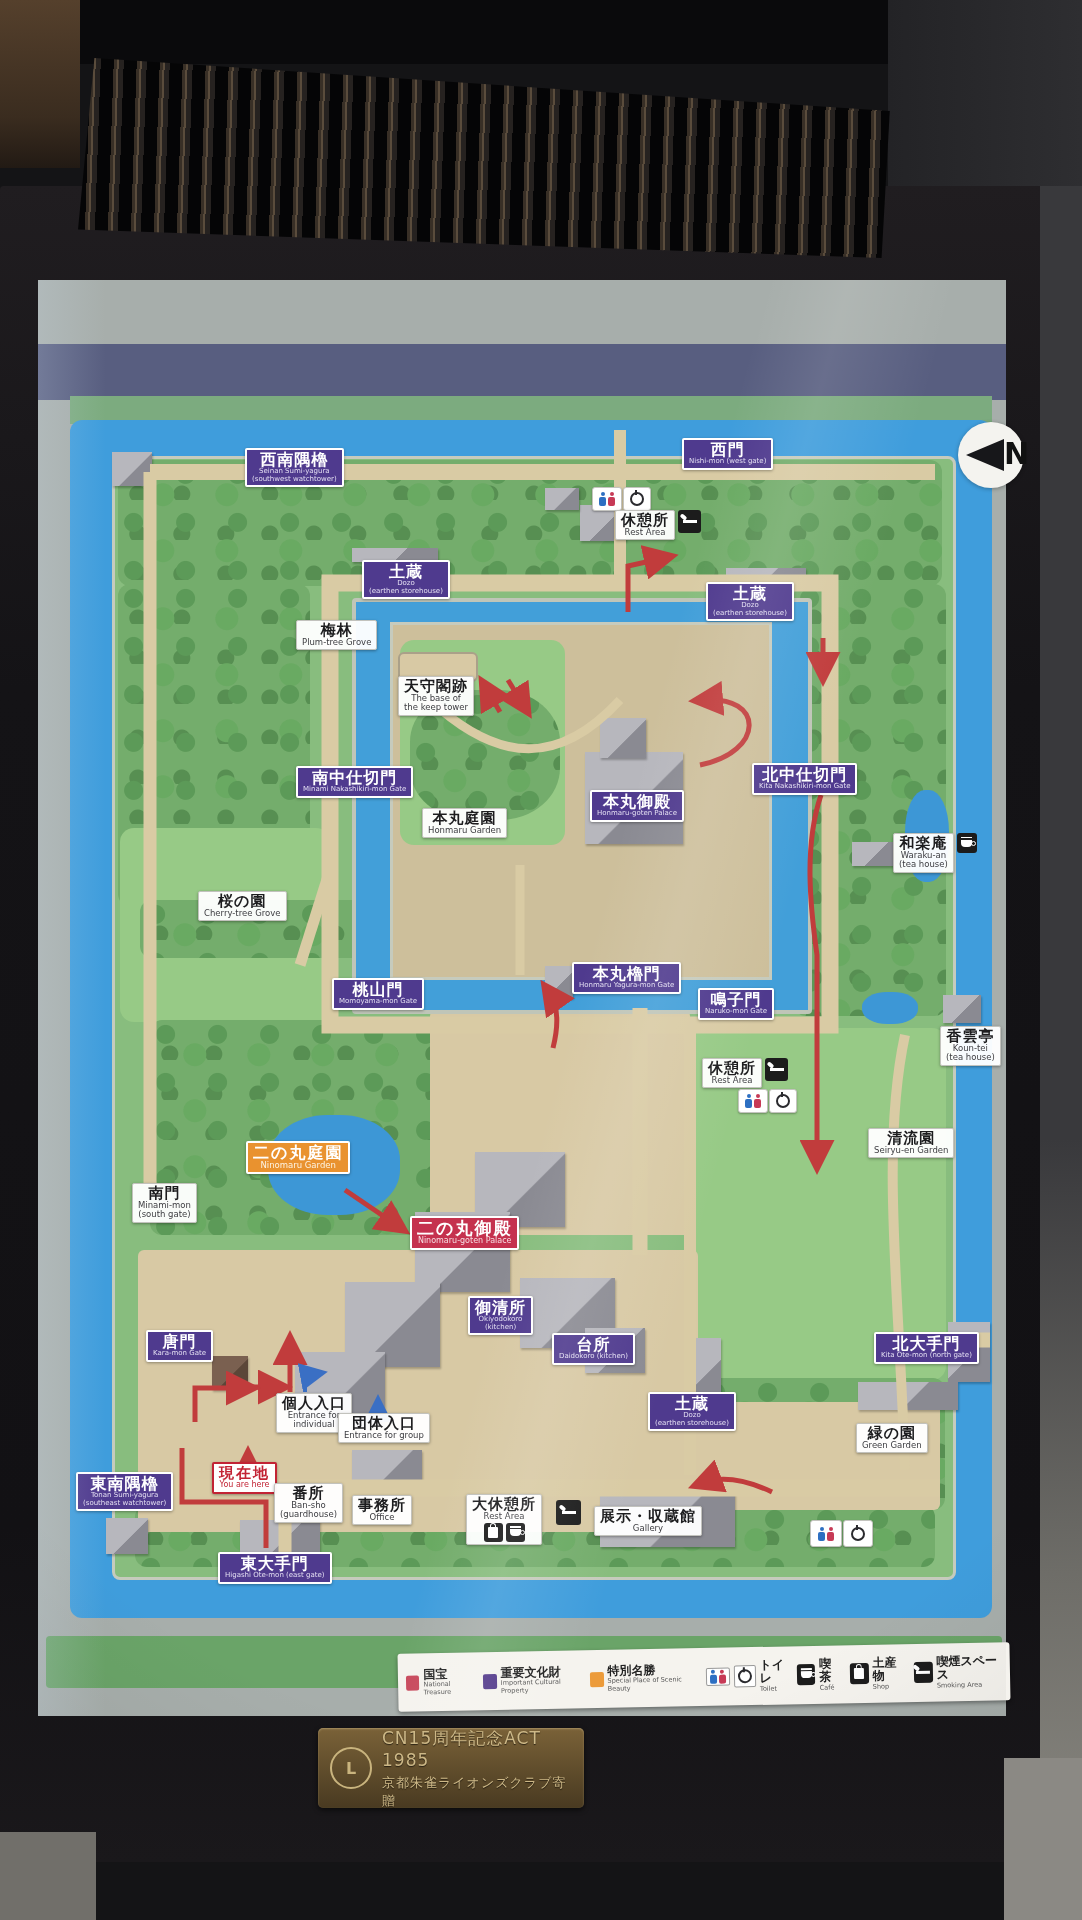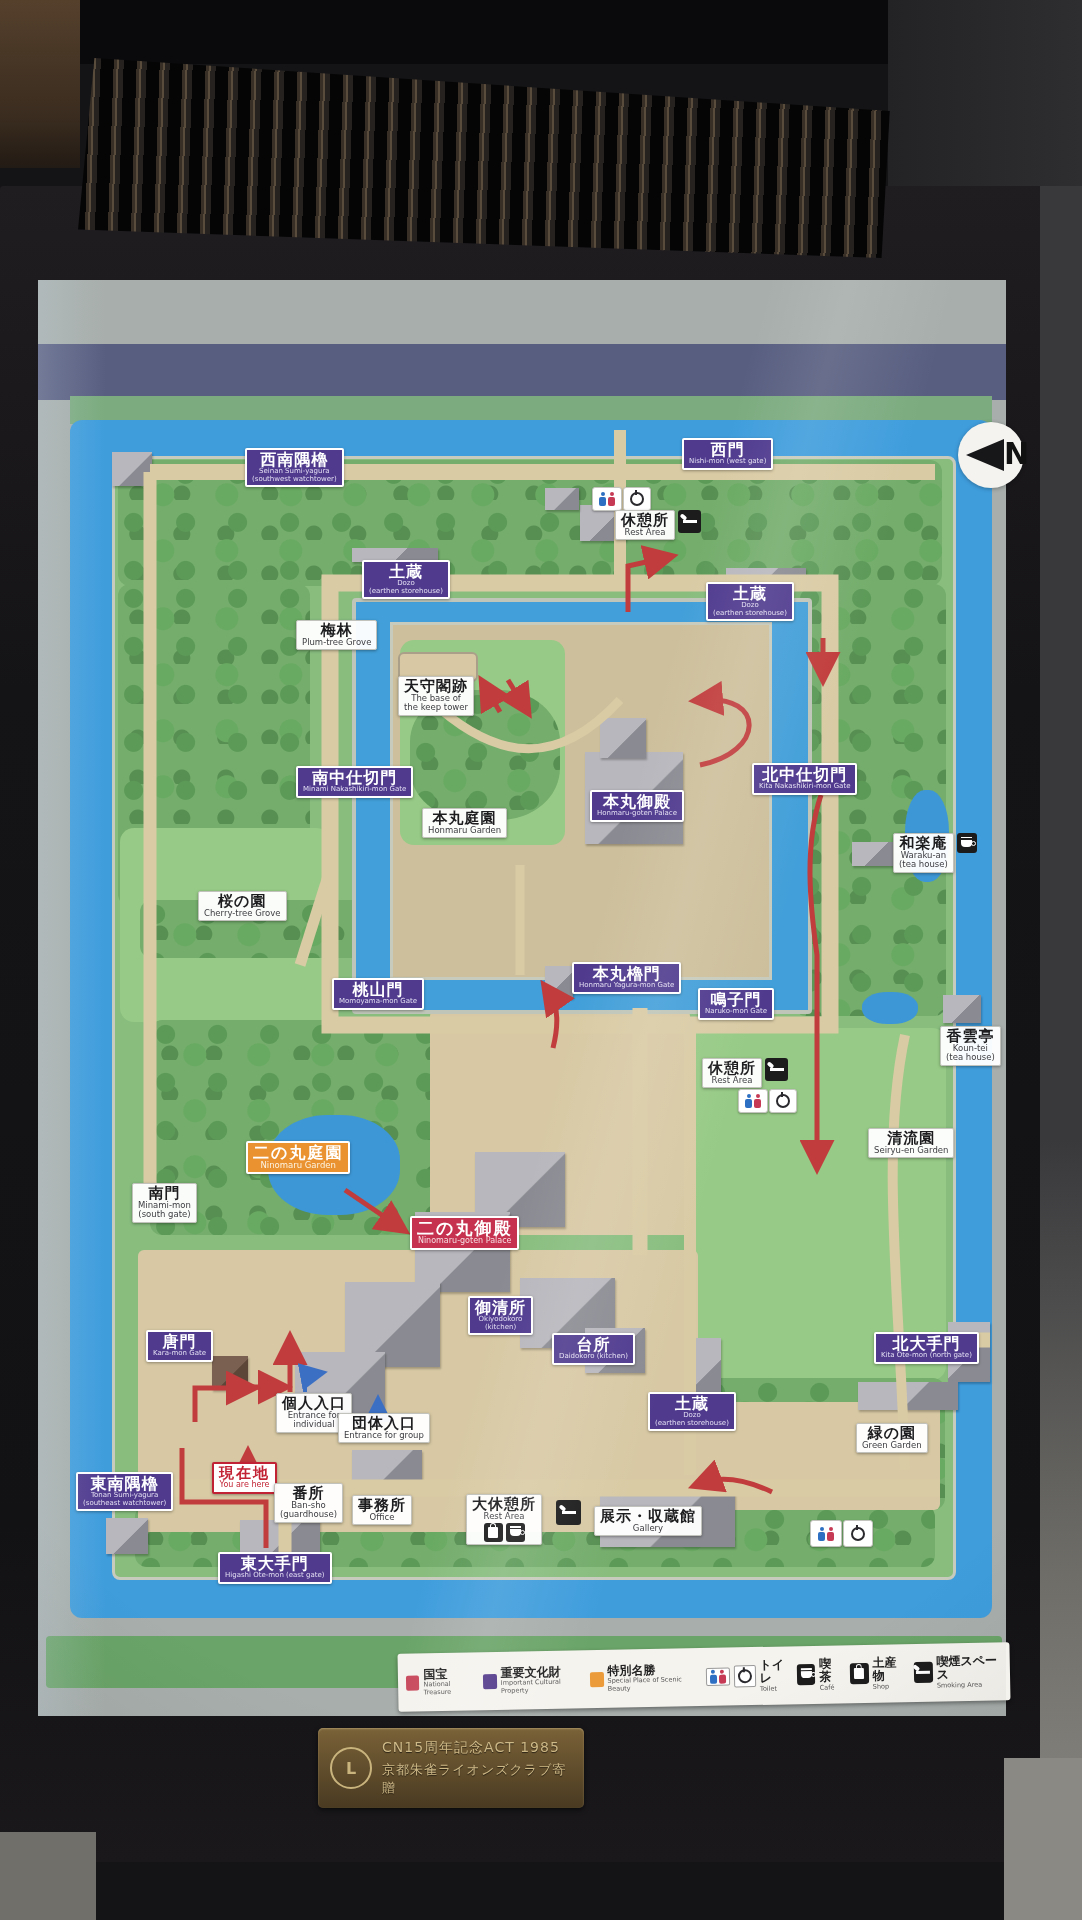--- a/index.html
+++ b/index.html
@@ -83,21 +83,21 @@
   .leg-txt .jp{font-size:12px;font-weight:bold;color:#222;line-height:1.1;}
   .leg-txt .en{font-size:6.5px;color:#555;line-height:1.1;}
   .greenstrip{left:46px;top:1636px;width:956px;height:52px;background:#6aa468;z-index:6;border-radius:4px;}
   
   .plaque{left:318px;top:1728px;width:266px;height:80px;z-index:12;border-radius:5px;
      background:linear-gradient(180deg,#7a6238,#5c4a2a 60%,#493a21);box-shadow:0 2px 5px rgba(0,0,0,.6), inset 0 1px 2px rgba(255,235,180,.35);
      display:flex;align-items:center;gap:10px;padding:0 12px;box-sizing:border-box;}
   .plaque .emblem{width:38px;height:38px;border-radius:50%;border:2px solid #c9b47e;color:#c9b47e;
      display:flex;align-items:center;justify-content:center;font-size:16px;font-weight:bold;flex:0 0 auto;}
   .plaque .ptxt{color:#cdb887;text-shadow:0 1px 1px rgba(0,0,0,.6);}
-  .plaque .l1{font-size:14px;letter-spacing:1px;}
+  .plaque .l1{font-size:17px;letter-spacing:1px;}
   .plaque .l2{font-size:13px;letter-spacing:1px;margin-top:4px;}
   
   .glare{left:38px;top:280px;width:968px;height:1436px;z-index:40;pointer-events:none;
      background:linear-gradient(105deg,rgba(255,255,255,0) 54%,rgba(255,255,255,.10) 60%,rgba(255,255,255,0) 68%),
                 linear-gradient(90deg,rgba(210,225,240,.22),rgba(255,255,255,0) 7%),
                 radial-gradient(130% 110% at 50% 35%,rgba(0,0,0,0) 60%,rgba(0,0,0,.16));}
   svg.routes{position:absolute;left:0;top:0;z-index:25;pointer-events:none;}
 </style>
 </head>
 <body>

